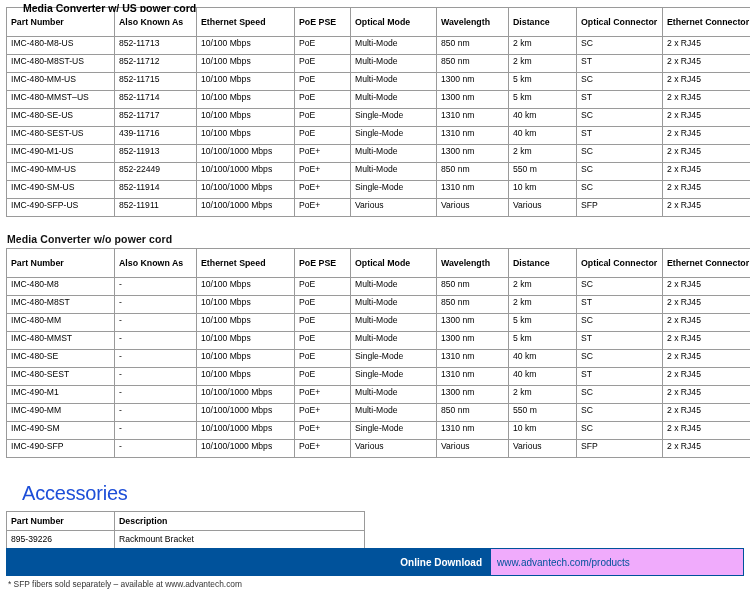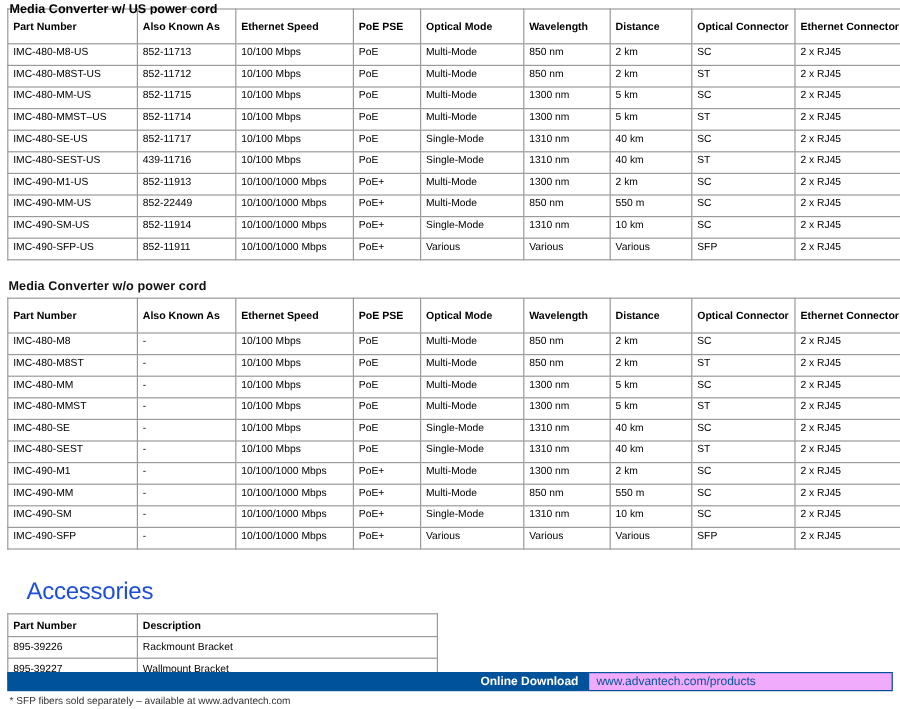--- a/index.html
+++ b/index.html
@@ -25,21 +25,21 @@
   .section-title {
     font-size: 10.5px;
     font-weight: bold;
     color: #111;
     margin: 0 0 3px 1px;
     letter-spacing: 0.1px;
   }
   .title-clipped {
     position: absolute;
     top: -5px;
-    left: 8px;
+    left: 23px;
     height: 10px;
     overflow: hidden;
     font-size: 10.5px;
     font-weight: bold;
   }
   table.spec {
     border-collapse: collapse;
     width: 744px;
     table-layout: fixed;
     font-size: 8.6px;
@@ -105,21 +105,21 @@
     font-size: 8.4px;
     color: #333;
     margin: 12px 0 0 2px;
   }
 
   .footer-bar {
     position: absolute;
     left: 6px;
     right: 6px;
     bottom: 22px;
-    height: 16px;
+    height: 28px;
     display: flex;
     align-items: stretch;
   }
   .footer-left {
     flex: 1 1 auto;
     background: #00529b;
   }
   .footer-dl {
     background: #00529b;
     color: #ffffff;

